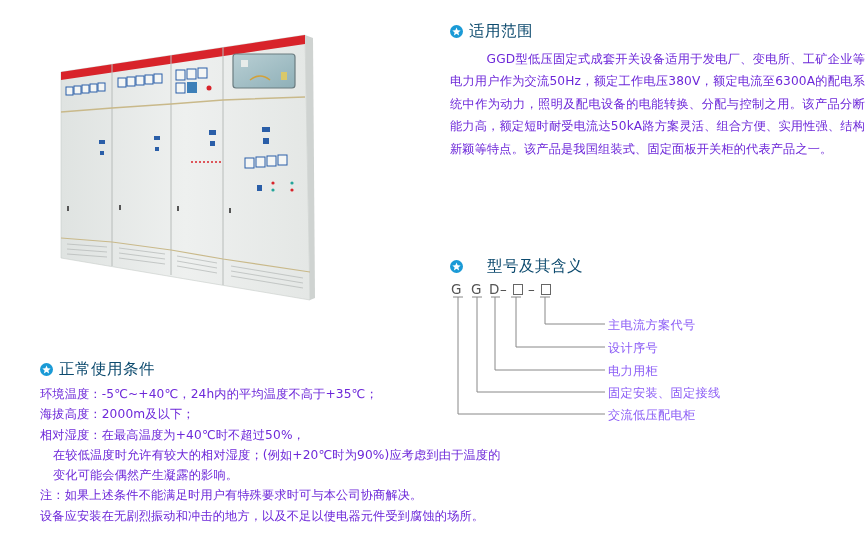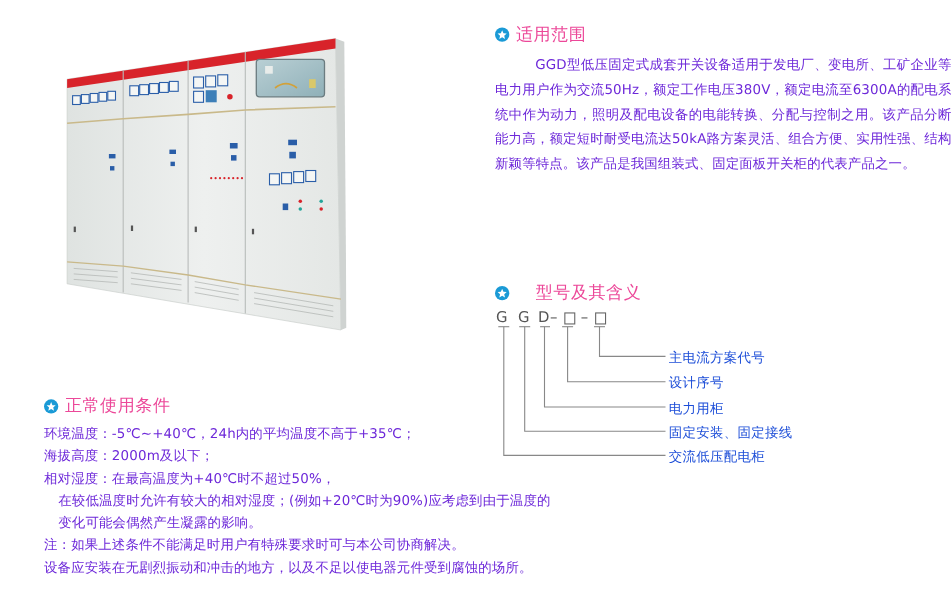--- a/index.html
+++ b/index.html
@@ -1,37 +1,37 @@
 <!DOCTYPE html>
 <html><head>
 <meta charset="utf-8">
 <style>
   * { margin: 0; padding: 0; box-sizing: border-box; }
   html, body { width: 865px; height: 545px; background: #ffffff; overflow: hidden; }
   body { position: relative; font-family: "DejaVu Sans", "Liberation Sans", sans-serif; color: #3a3a3a; }
 
   .product-image { position: absolute; left: 55px; top: 30px; width: 260px; height: 280px; }
 
-  .section-heading { position: absolute; display: flex; align-items: center; gap: 6px; color: #ec4899; font-size: 15.5px; letter-spacing: 0.5px; }
+  .section-heading { position: absolute; display: flex; align-items: center; gap: 6px; color: #0c4a6e; font-size: 15.5px; letter-spacing: 0.5px; }
   .star-badge { width: 13px; height: 13px; border-radius: 50%; background: #1a9ad6; display: inline-flex; align-items: center; justify-content: center; flex-shrink: 0; }
   .star-badge svg { width: 9px; height: 9px; }
 
   .body-text { font-size: 12.2px; line-height: 22.4px; color: #6d28d9; letter-spacing: 0.15px; }
 
   #sec-scope { left: 450px; top: 21px; }
   #scope-body { position: absolute; left: 450px; top: 48px; width: 415px; }
   #scope-body p { text-align: justify; }
   .indent { text-indent: 3em; }
 
   #sec-model { left: 450px; top: 256px; gap: 24px; }
   .model-code { position: absolute; left: 451px; top: 281px; font-size: 13.5px; color: #555; letter-spacing: 0.5px; }
   .model-code span { position: absolute; top: 0; }
   .model-code .boxglyph { width: 10px; height: 11px; border: 1px solid #666; top: 3px; }
   .diagram { position: absolute; left: 440px; top: 290px; width: 300px; height: 130px; }
-  .meaning { position: absolute; left: 608px; font-size: 12.2px; color: #1d4ed8; letter-spacing: 0.3px; }
+  .meaning { position: absolute; left: 608px; font-size: 12.2px; color: #8b5cf6; letter-spacing: 0.3px; }
 
   #sec-conditions { left: 40px; top: 359px; text-align: right; }
   #conditions-body { position: absolute; left: 40px; top: 384px; width: 500px; }
   #conditions-body .line { white-space: nowrap; height: 20.3px; line-height: 20.3px; }
   #conditions-body .sub { padding-left: 13px; }
 </style>
 </head>
 <body>
 
 <div class="product-image">

